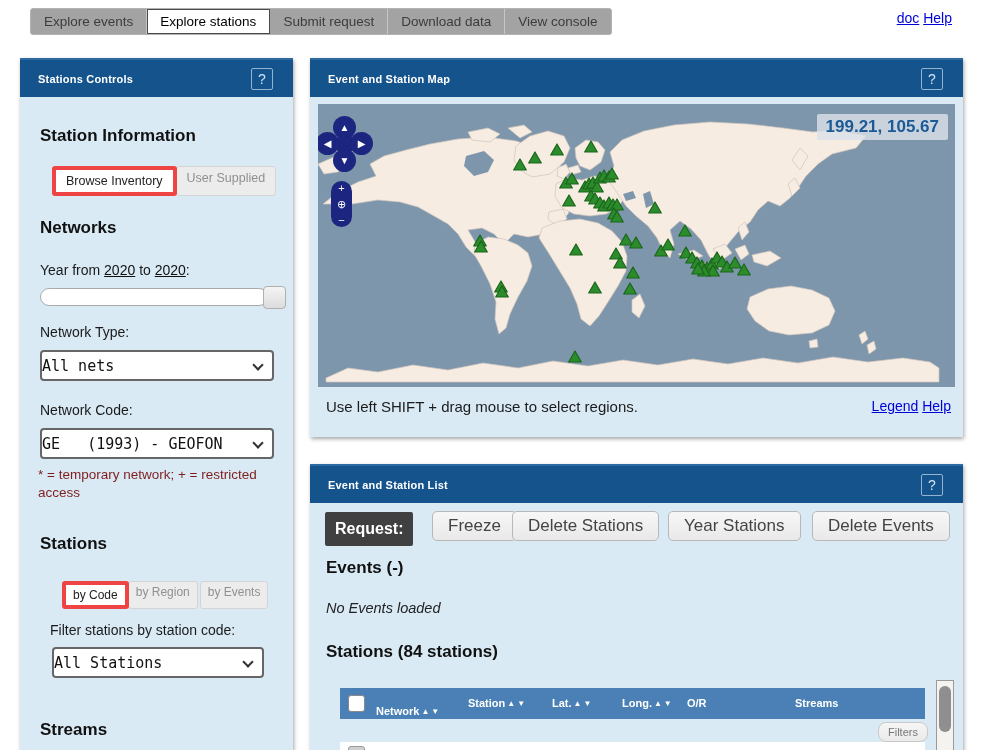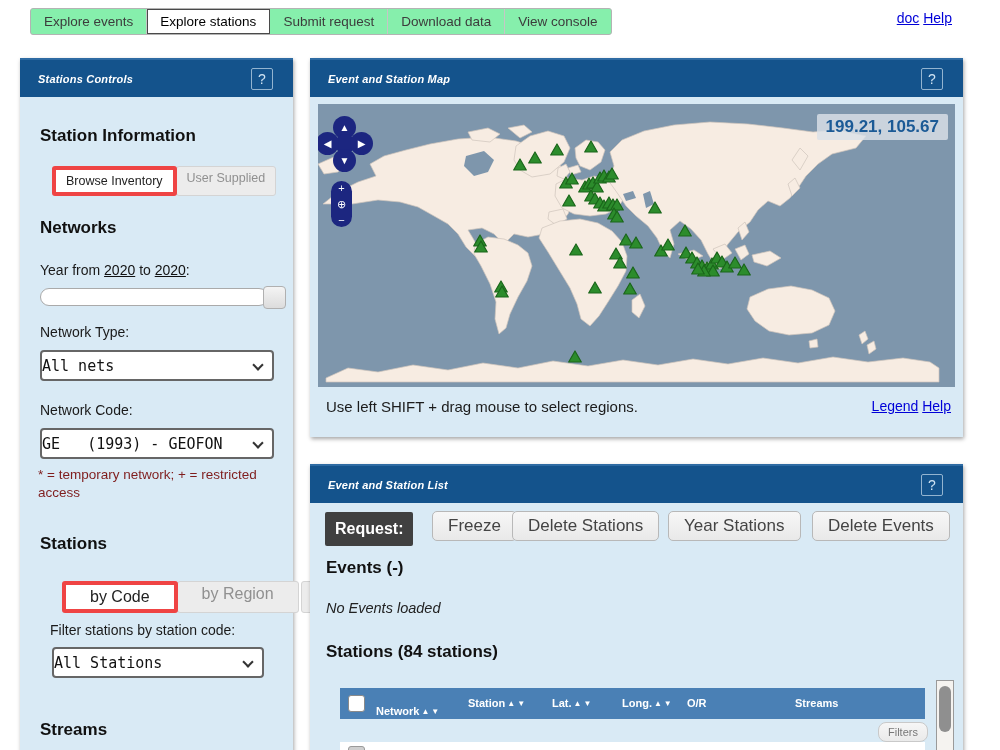--- a/index.html
+++ b/index.html
@@ -2,44 +2,44 @@
 <html><head>
 <meta charset="utf-8">
 <style>
   * { margin:0; padding:0; box-sizing:border-box; }
   html,body { width:1000px; height:750px; overflow:hidden; background:#fff;
               font-family:"Liberation Sans", sans-serif; }
   #page { position:relative; width:1000px; height:750px; background:#fff; }
 
   
   .tabbar { position:absolute; left:30px; top:8px; display:inline-flex;
-            background:#86efac; border:1px solid #b3b3b3; border-radius:3px; }
+            background:#a3a3a3; border:1px solid #b3b3b3; border-radius:3px; }
   .tab { padding:5px 13px; font-size:13.5px; color:#3c3c3c; cursor:pointer;
          border-right:1px solid #c6c6c6; white-space:nowrap; }
   .tab:last-child { border-right:none; }
   .tab.active { background:#fff; color:#000; outline:1px solid #4a4a4a;
                 outline-offset:-1px; position:relative; z-index:2; }
   .top-links { position:absolute; right:48px; top:10px; font-size:14px; }
   .top-links a, .link { color:#0000d8; text-decoration:underline; cursor:pointer; }
 
   
   .panel { position:absolute; background:#d9eaf5; box-shadow:1px 2px 4px rgba(0,0,0,0.35); }
   .panel-header { position:relative; height:39px; background:#14538c;
                   border-top:2px solid #2e6ba3; display:flex; align-items:center; }
-  .panel-title { color:#fff; font-size:11px; font-weight:bold; letter-spacing:.2px; padding-left:18px;font-style:italic; }
+  .panel-title { color:#fff; font-size:11px; font-weight:bold; letter-spacing:.2px; padding-left:18px; }
   .help-btn { position:absolute; right:20px; top:8px; width:22px; height:22px;
               border:1px solid #93b4d0; border-radius:2px; color:#cfe3f3;
               font-size:14px; display:flex; align-items:center; justify-content:center; cursor:pointer; }
 
   
   #controls { left:20px; top:58px; width:273px; height:760px; }
   .h-big { font-size:17px; font-weight:bold; color:#111; position:absolute; left:20px; }
   .lbl { font-size:14px; color:#1a1a1a; position:absolute; }
   .seg-row { position:absolute; display:flex; }
-  .seg-btn { font-size:16px; padding:3px 24px; background:#ececec; border:1px solid #d4d4d4;
+  .seg-btn { font-size:12px; padding:3px 7px; background:#ececec; border:1px solid #d4d4d4;
              color:#909090; cursor:pointer; white-space:nowrap; border-radius:3px; }
   .seg-btn.active { background:#fff; border:4px solid #ef4444; color:#222; z-index:2; }
   .fake-select { position:absolute; background:#fff; border:2px solid #666; border-radius:4px;
                  height:31px; display:flex; align-items:center; padding:0 28px 0 0;
                  font-family:"DejaVu Sans Mono", monospace; font-size:15px; color:#111;
                  cursor:pointer; white-space:pre; }
   .fake-select .chev { position:absolute; right:10px; top:9px; width:8px; height:8px;
                        border-right:2px solid #333; border-bottom:2px solid #333;
                        transform:rotate(45deg); }
   .slider-track { position:absolute; left:20px; top:230px; width:228px; height:18px;

